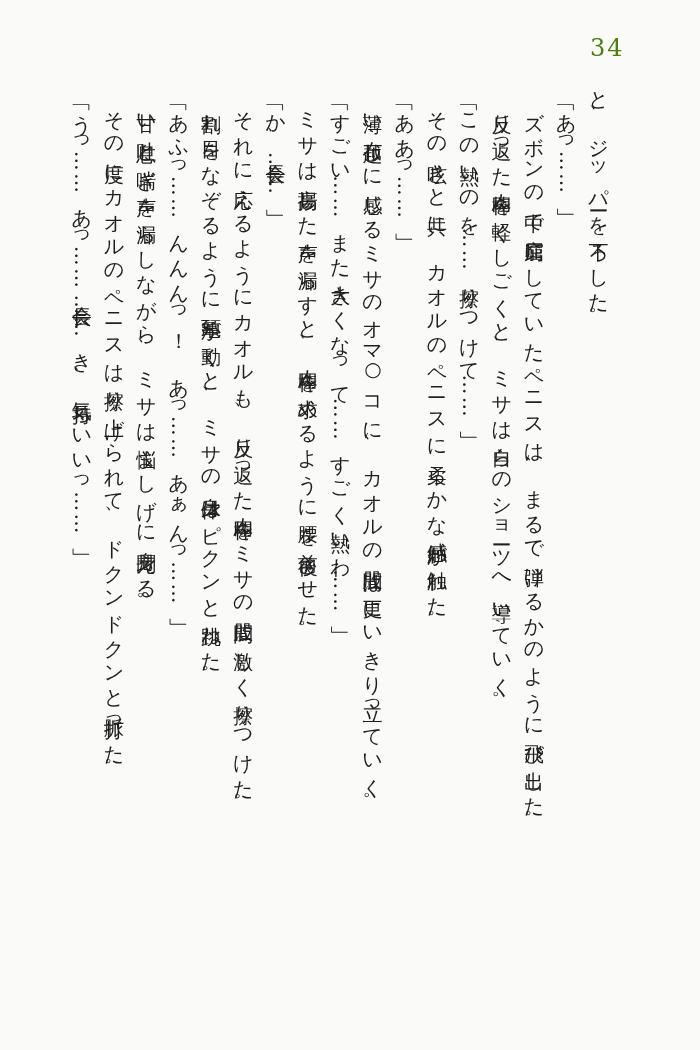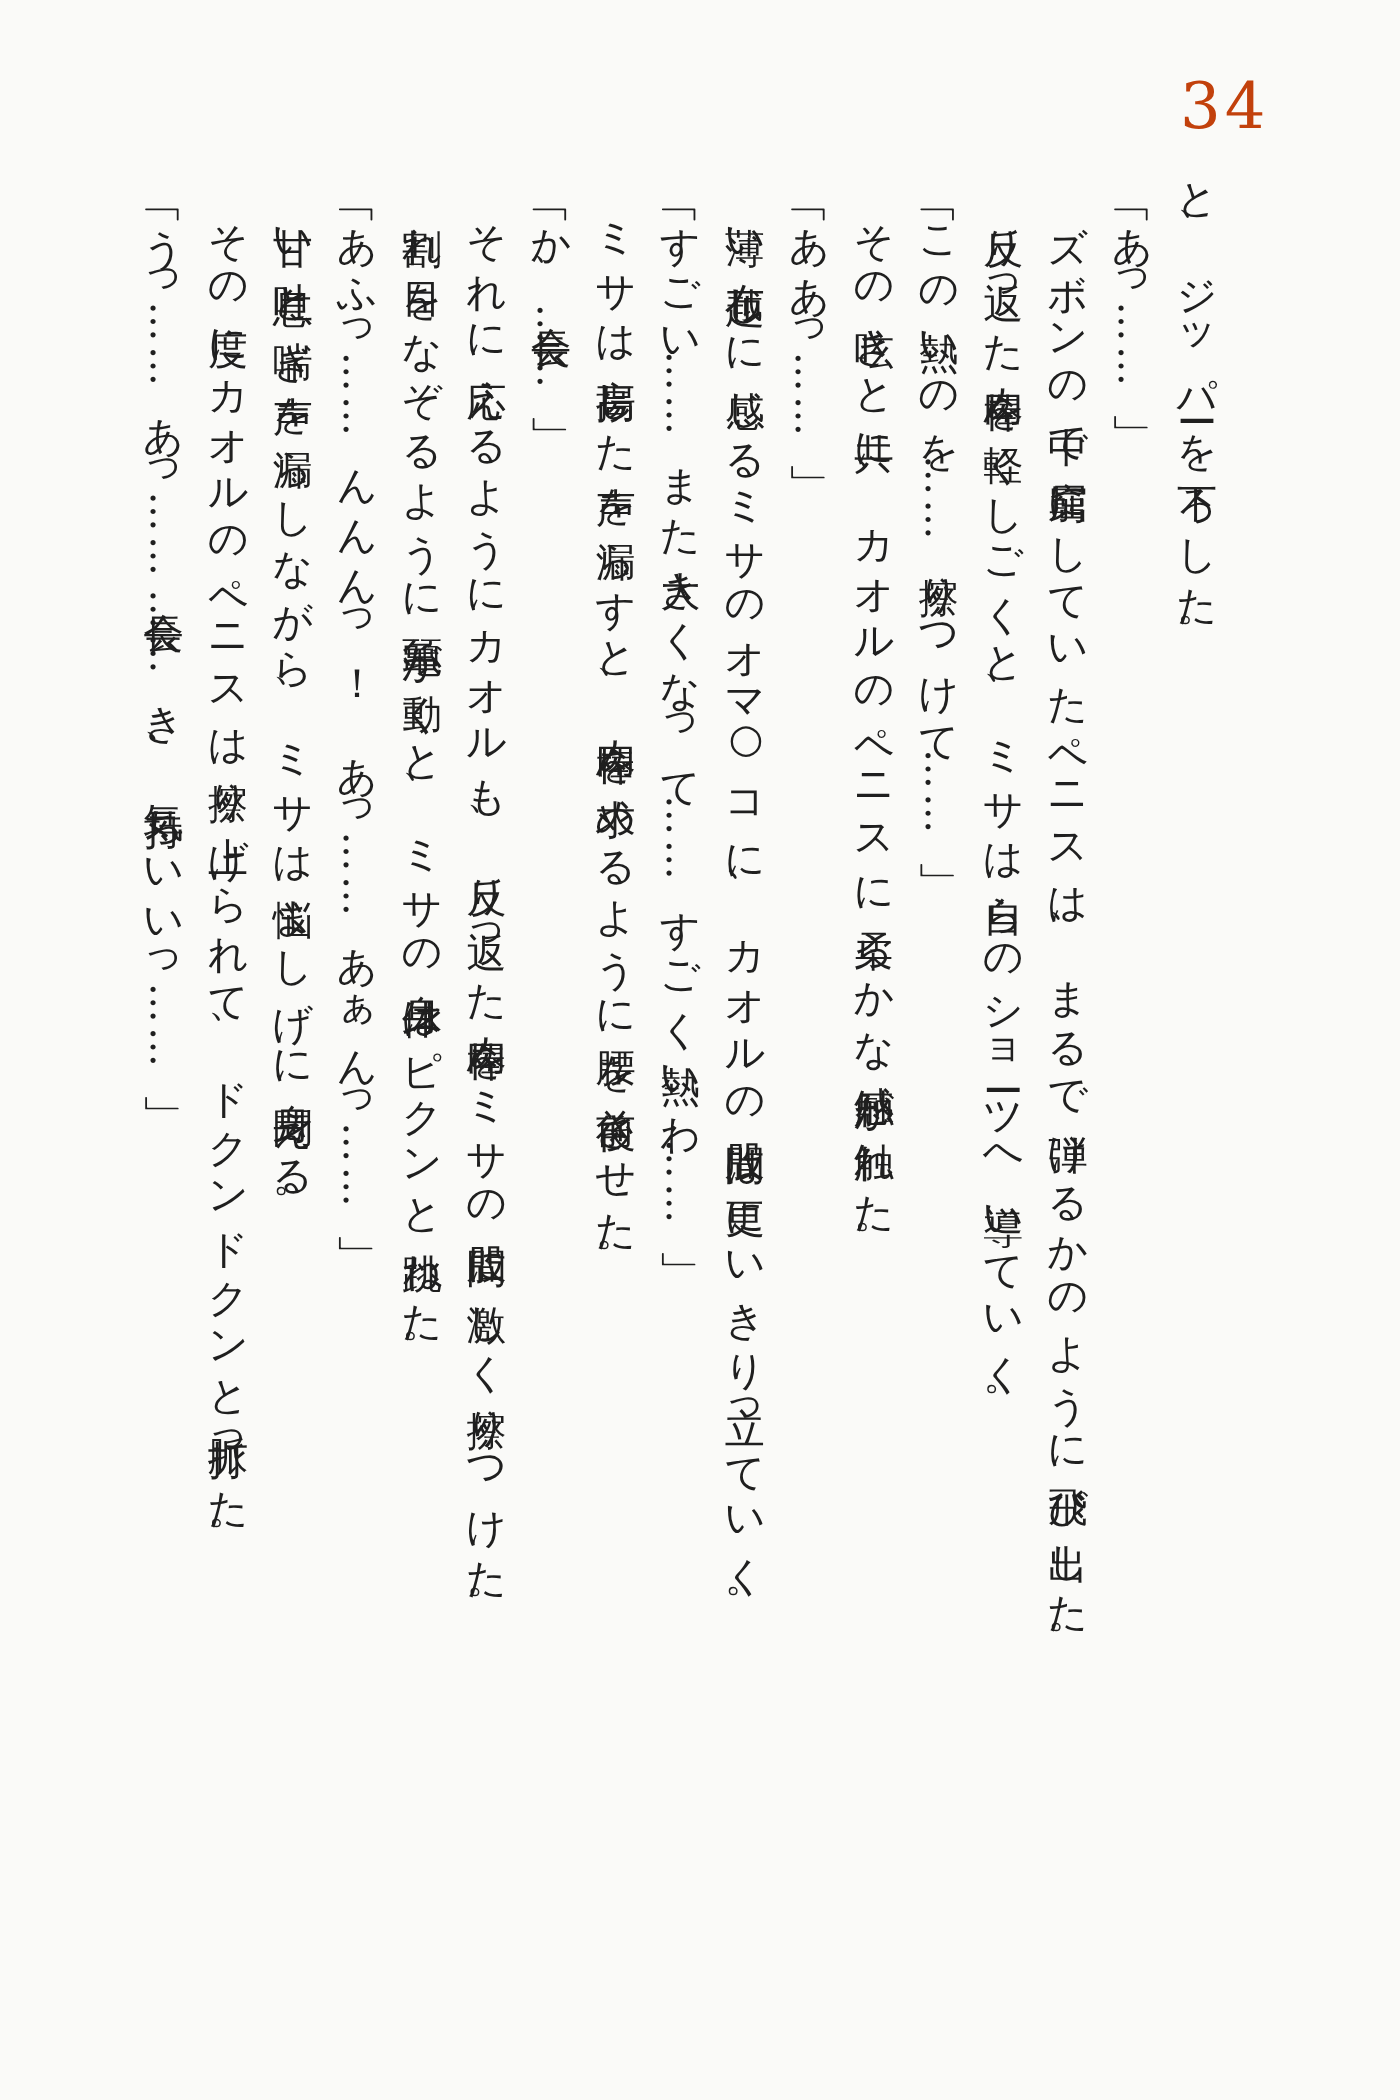--- a/index.html
+++ b/index.html
@@ -15,23 +15,23 @@
     font-family: "DejaVu Serif", "Liberation Serif", serif;
   }
   .page {
     position: absolute;
     inset: 0;
   }
   .page-number {
     position: absolute;
     top: 34px;
     left: 590px;
-    font-size: 32px;
+    font-size: 24px;
     letter-spacing: 2px;
-    color: #c2410c;
+    color: #4d7c0f;
     writing-mode: horizontal-tb;
     text-align: center;
   }
   .text-block {
     position: absolute;
     top: 78px;
     right: 85px;
     height: 862px;
     writing-mode: vertical-rl;
     text-orientation: mixed;

